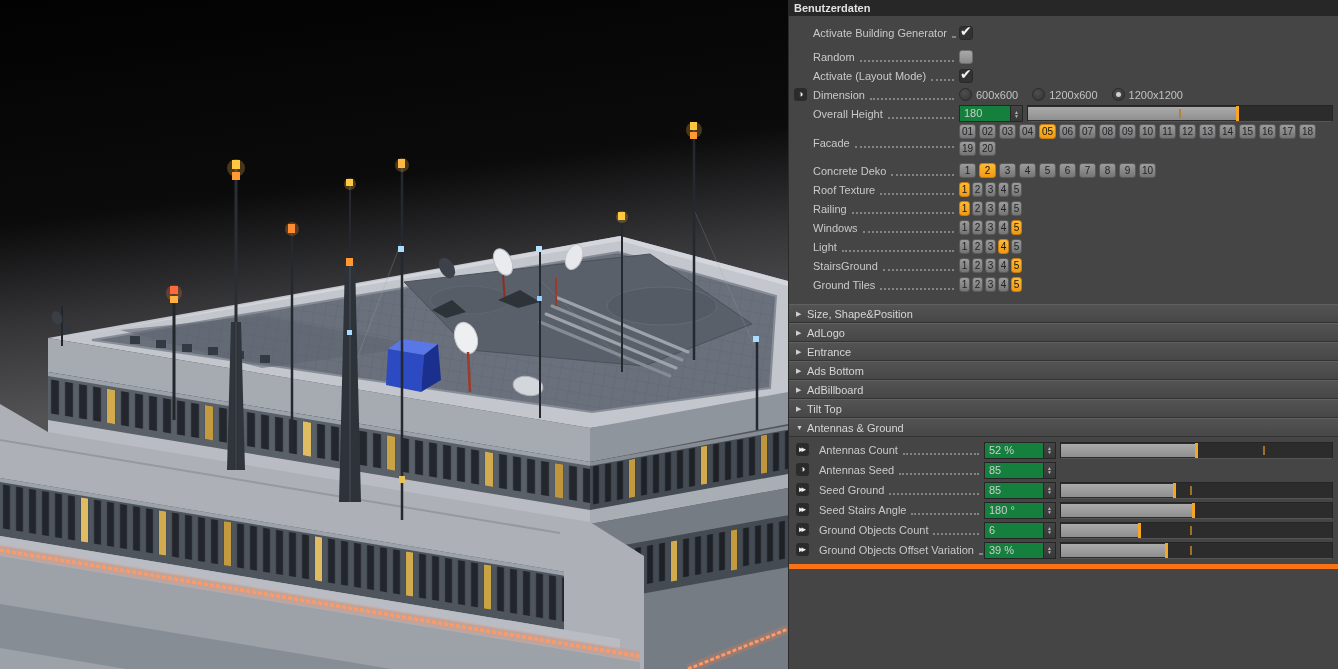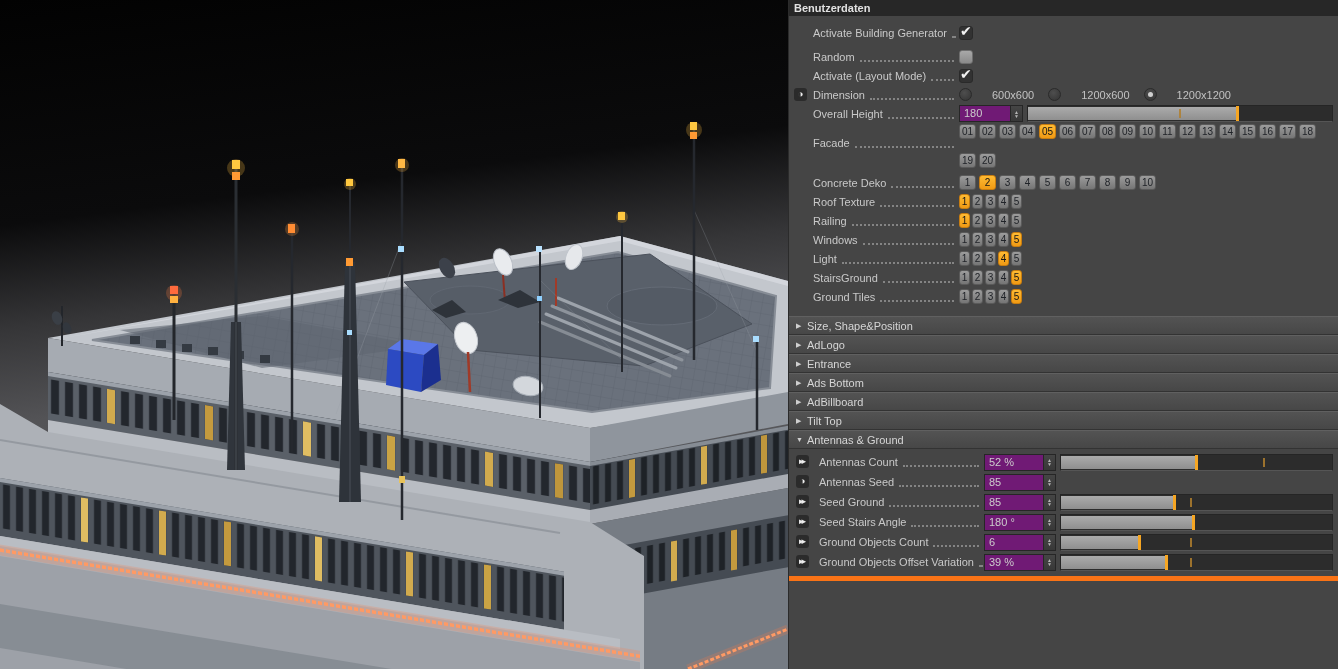--- a/index.html
+++ b/index.html
@@ -32,37 +32,37 @@
   .cb{width:12px;height:12px;border-radius:3px;position:relative;flex:0 0 auto;}
   .cb[data-state="unchecked"]{background:linear-gradient(#a8a8a8,#8a8a8a);border:1px solid #6e6e6e;}
   .cb[data-state="checked"]{background:#323232;border:1px solid #2a2a2a;}
   .cb[data-state="checked"]::after{content:"✔";position:absolute;left:0px;top:-4px;color:#f2f2f2;font-size:14px;}
 
   .ropt{display:flex;align-items:center;margin-right:14px;}
   .radio{width:11px;height:11px;border-radius:50%;background:radial-gradient(circle at 40% 35%,#4e4e4e,#333);
          border:1px solid #2a2a2a;position:relative;flex:0 0 auto;}
   .ropt.sel .radio::after{content:"";position:absolute;left:3px;top:3px;width:5px;height:5px;
          border-radius:50%;background:#cfcfcf;}
-  .rlbl{margin-left:20px;color:#c2c2c2;}
-
-  .valbox{display:flex;align-items:stretch;width:62px;height:15px;background:#701a75;
+  .rlbl{margin-left:4px;color:#c2c2c2;}
+
+  .valbox{display:flex;align-items:stretch;width:62px;height:15px;background:#15803d;
           border:1px solid #262626;flex:0 0 auto;}
   .arow .valbox{width:70px;}
   .val{flex:1;padding:1px 3px 0 4px;color:#cccccc;font-size:11px;line-height:13px;white-space:nowrap;overflow:hidden;}
   .spin{width:11px;background:linear-gradient(#454545,#383838);border-left:1px solid #262626;
         display:flex;flex-direction:column;align-items:center;justify-content:center;color:#b5b5b5;}
   .spin span{font-size:5px;line-height:4px;}
 
   .slider{position:relative;flex:1;height:15px;background:#2c2c2c;border:1px solid #252525;
           border-bottom-color:#555;margin-left:4px;margin-right:1px;overflow:hidden;}
   .fill{position:absolute;left:0;top:1px;bottom:1px;background:linear-gradient(#ababab,#8f8f8f);}
   .handle{position:absolute;top:0;bottom:0;width:3px;background:#f6a623;margin-left:-2px;}
   .tick{position:absolute;top:3px;bottom:3px;width:2px;background:#b07f2e;opacity:.85;margin-left:-1px;}
 
-  .btns{display:flex;flex-wrap:wrap;gap:14px 3px;width:372px;}
+  .btns{display:flex;flex-wrap:wrap;gap:2px 3px;width:372px;}
   .nbtn{width:17px;height:15px;border-radius:3px;border:1px solid #5a5a5a;
         background:linear-gradient(#9c9c9c,#757575);color:#202328;font-size:10px;
         display:flex;align-items:center;justify-content:center;padding:0;font-family:inherit;}
   .btns.narrow{gap:2px;}
   .btns.narrow .nbtn{width:11px;}
   .nbtn.sel{background:linear-gradient(#ffbb33,#f09a14);border-color:#c87d10;color:#151515;font-weight:normal;}
 
   .secstack{margin-top:10px;}
   .sec{height:17px;background:linear-gradient(#535353,#474747);border-top:1px solid #606060;
        border-bottom:1px solid #333;display:flex;align-items:center;padding-left:7px;color:#d6d6d6;}

